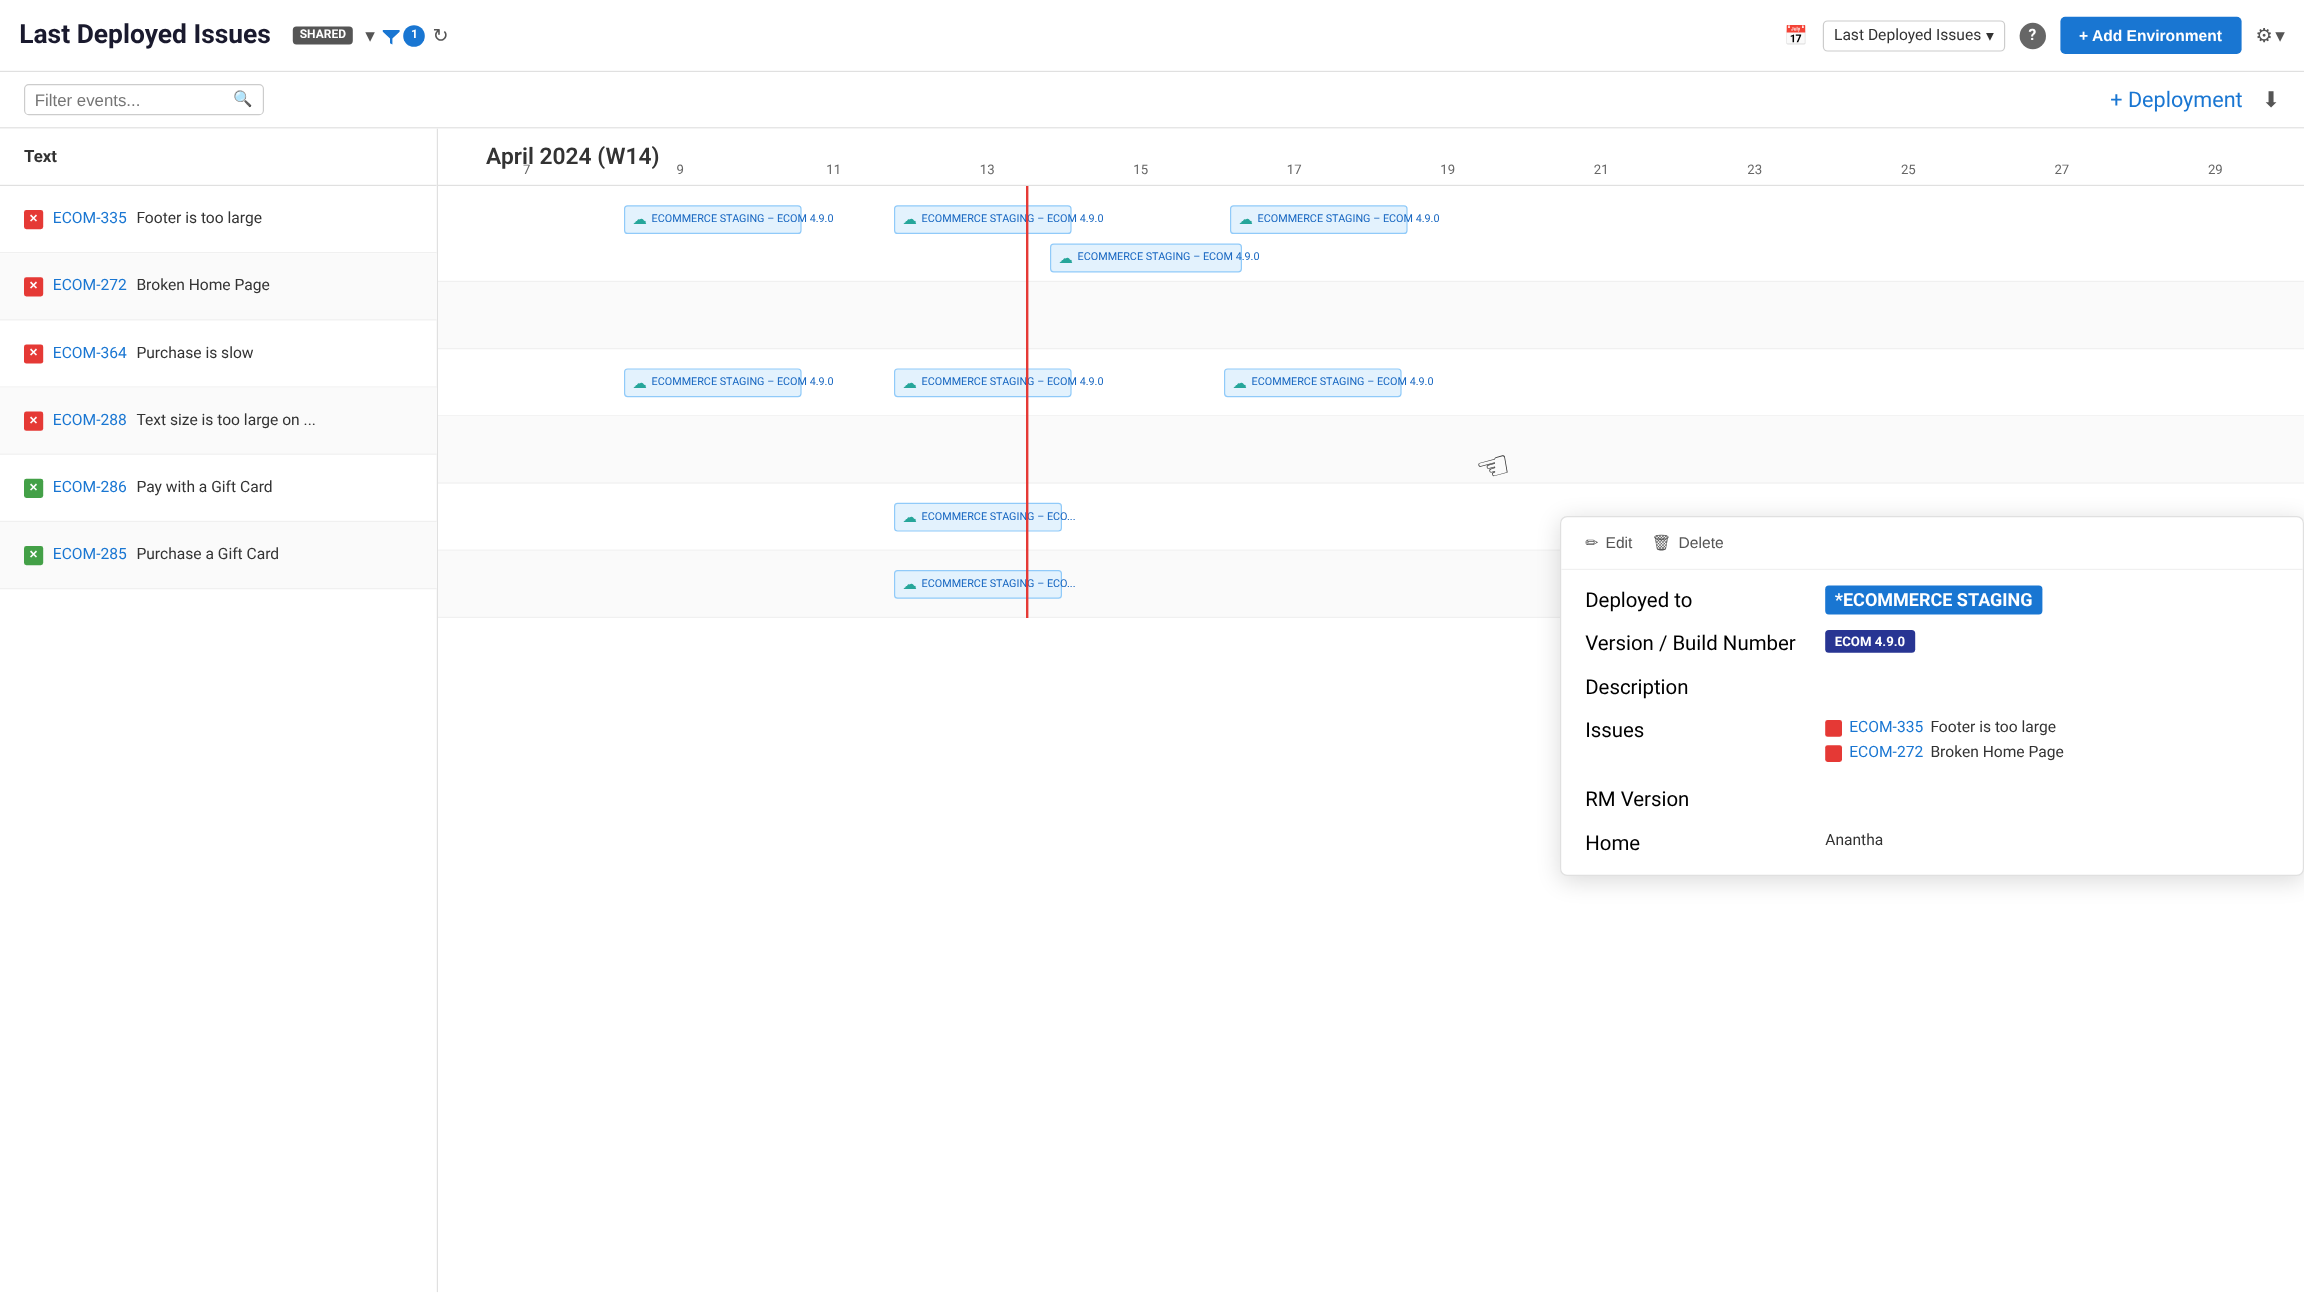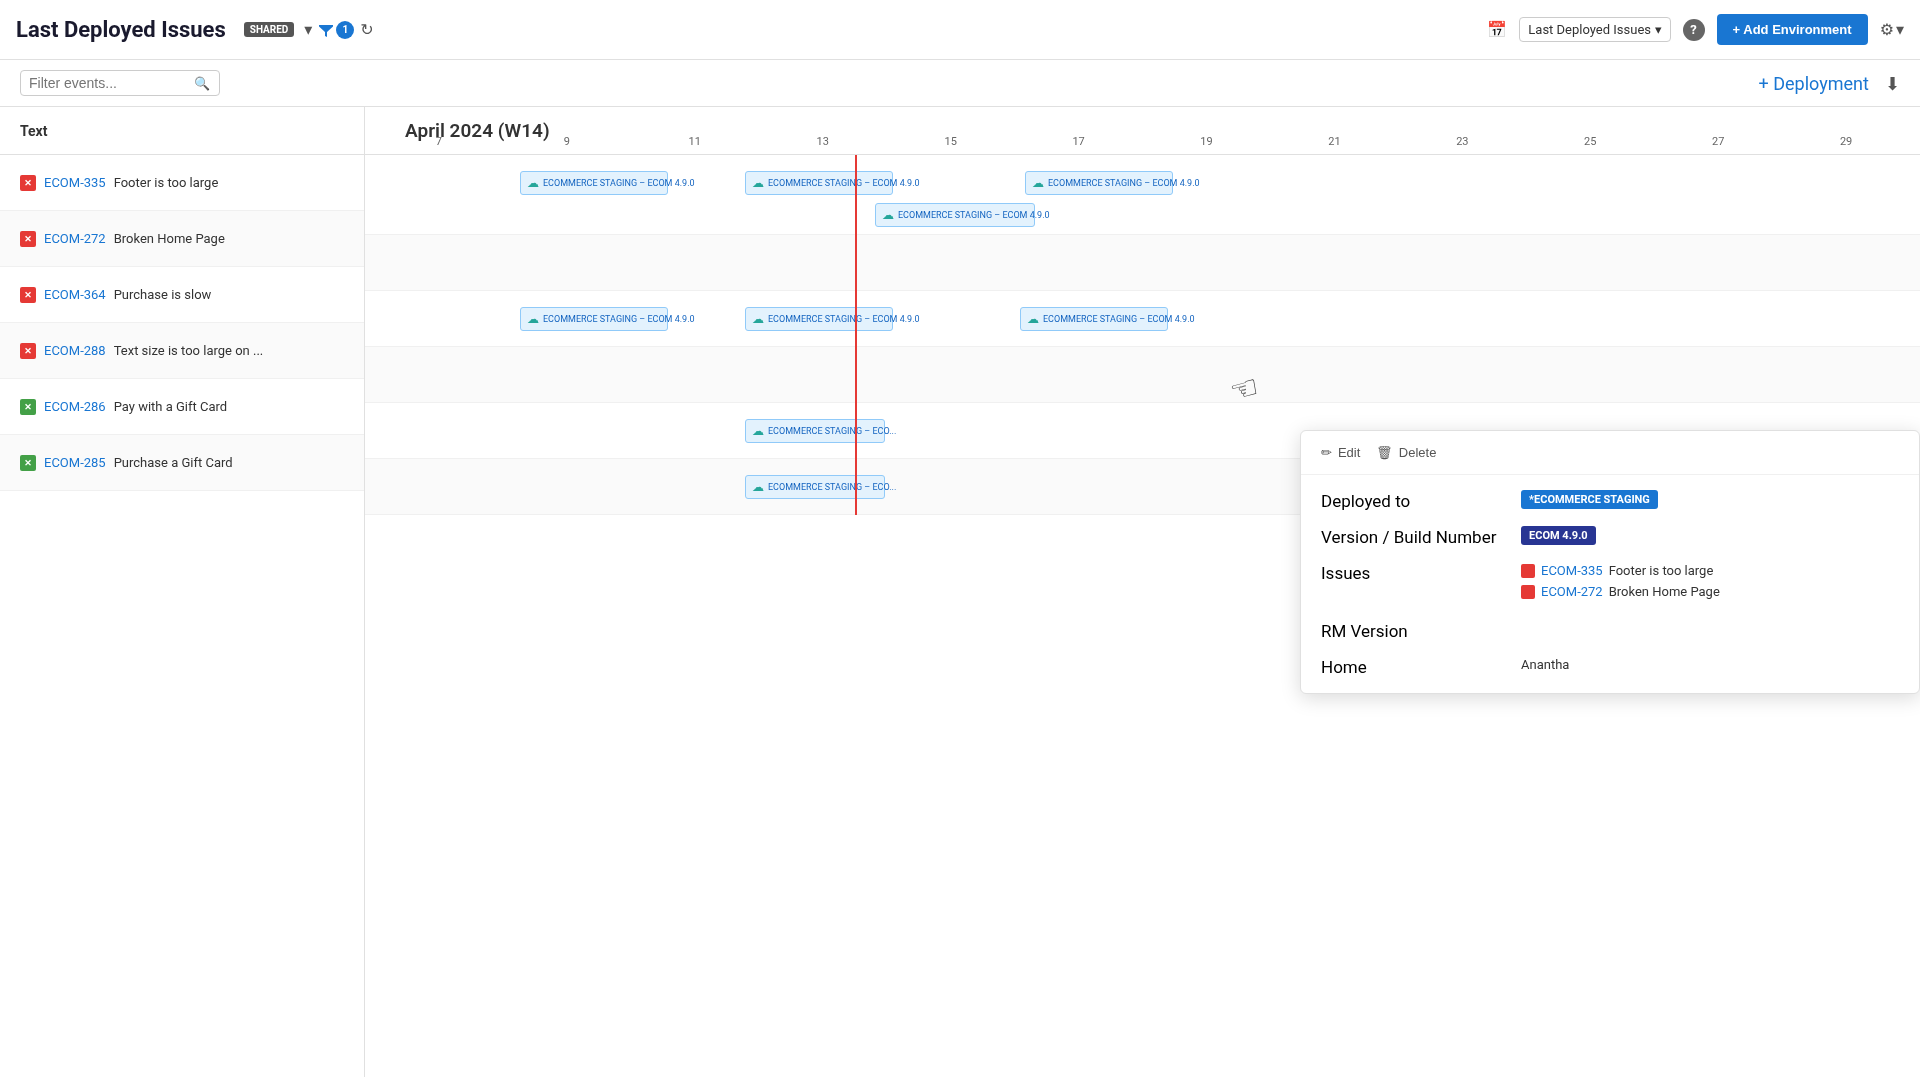--- a/index.html
+++ b/index.html
@@ -57,21 +57,21 @@
     
     .today-line { position: absolute; top: 0; bottom: 0; width: 2px; background: #e53935; z-index: 5; }
     .popup { position: absolute; right: 0; top: 430px; width: 620px; background: #fff; border: 1px solid #e0e0e0; border-radius: 6px; box-shadow: 0 4px 20px rgba(0,0,0,0.15); z-index: 100; padding: 0; }
     .popup-actions { display: flex; align-items: center; gap: 16px; padding: 14px 20px; border-bottom: 1px solid #f0f0f0; }
     .popup-btn { display: flex; align-items: center; gap: 6px; cursor: pointer; font-size: 13px; color: #555; border: none; background: none; }
     .popup-btn.delete { color: #555; }
     .popup-body { padding: 16px 20px; display: flex; flex-direction: column; gap: 16px; }
     .popup-row { display: flex; align-items: flex-start; gap: 20px; }
     .popup-label { width: 180px; color: #000000; font-size: 17px; flex-shrink: 0; }
     .popup-value { flex: 1; font-size: 13px; color: #333; }
-    .tag-env { background: #1976d2; color: #fff; font-size: 11px; font-weight: 700; padding: 3px 8px; border-radius: 3px; }
+    .tag-env { background: #1976d2; color: #fff; font-size: 15px; font-weight: 700; padding: 3px 8px; border-radius: 3px; }
     .tag-version { background: #283593; color: #fff; font-size: 11px; font-weight: 700; padding: 3px 8px; border-radius: 3px; }
     .issue-link { display: flex; align-items: center; gap: 6px; margin-bottom: 6px; }
     .status-sq { width: 14px; height: 14px; border-radius: 2px; background: #e53935; flex-shrink: 0; }
 
     
     .cursor { position: absolute; z-index: 200; font-size: 32px; pointer-events: none; transform: rotate(-15deg); }
   </style>
 </head>
 <body>
 
@@ -261,20 +261,24 @@
         <span class="tag-env">*ECOMMERCE STAGING</span>
       </div>
     </div>
     <div class="popup-row">
       <div class="popup-label">Version / Build Number</div>
       <div class="popup-value">
         <span class="tag-version">ECOM 4.9.0</span>
       </div>
     </div>
     <div class="popup-row">
+      <div class="popup-label">Description</div>
+      <div class="popup-value"></div>
+    </div>
+    <div class="popup-row">
       <div class="popup-label">Issues</div>
       <div class="popup-value" id="popup-issues">
           <div class="issue-link">
     <div class="status-sq"></div>
     <a class="issue-id" href="#">ECOM-335</a>
     <span>Footer is too large</span>
   </div>
           <div class="issue-link">
     <div class="status-sq"></div>
     <a class="issue-id" href="#">ECOM-272</a>

